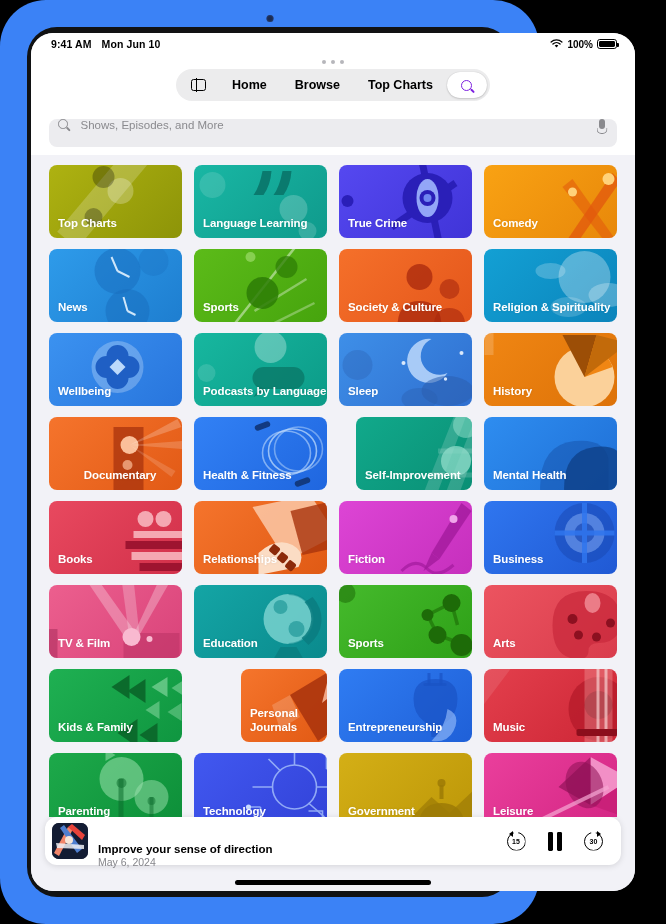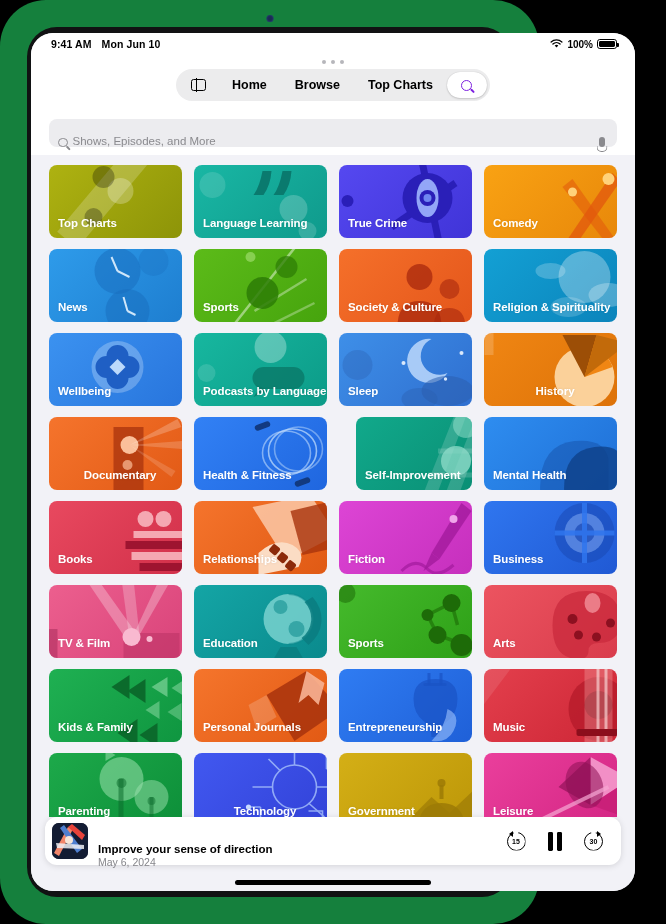--- a/index.html
+++ b/index.html
@@ -5,21 +5,21 @@
   * { margin:0; padding:0; box-sizing:border-box; }
   html,body { width:666px; height:924px; overflow:hidden; }
   body {
     background:#000;
     font-family:"Liberation Sans", sans-serif;
     -webkit-font-smoothing:antialiased;
   }
   
   #device {
     position:absolute; left:0; top:0; width:539px; height:924px;
-    background:#15803d;
+    background:#3b82f6;
     border-radius:46px;
   }
   #bezel-inner {
     position:absolute; left:27px; top:27px; right:27px; bottom:27px;
     background:#111213; border-radius:30px;
   }
   #camera {
     position:absolute; left:50%; top:15px; transform:translateX(-50%);
     width:7px; height:7px; border-radius:50%;
     background:#1b2b52;
@@ -93,21 +93,21 @@
   }
   .mag::after {
     content:""; position:absolute; right:-4.2px; bottom:-2.6px;
     width:5.4px; height:1.8px; background:#7d20e0; border-radius:1px;
     transform:rotate(45deg);
   }
   
   #searchwrap { background:#fff; flex:0 0 36px; padding:0 18px 8px; }
   #searchfield {
     height:28px; background:#ececef; border-radius:8px;
-    display:flex; align-items:flex-end; padding:0 9px; gap:5px;
+    display:flex; align-items:flex-start; padding:0 9px; gap:13px;
   }
   .mag-grey { width:9.5px; height:9.5px; border:1.5px solid #8a8a8e;
     border-radius:50%; position:relative; flex:0 0 auto; }
   .mag-grey::after { content:""; position:absolute; right:-3.6px; bottom:-2.2px;
     width:4.6px; height:1.5px; background:#8a8a8e; border-radius:1px;
     transform:rotate(45deg); }
   #search-placeholder { font-size:11.5px; color:#8a8a8e; flex:1; }
   .mic {
     width:6px; height:10px; border-radius:3px; background:#8a8a8e;
     position:relative; margin-right:3px;
@@ -326,21 +326,21 @@
                 <path d="M96 6 a22 22 0 1 0 16 34 a18 18 0 0 1 -16 -34 z" fill="#bcd8fb" opacity=".85"></path>
     <ellipse cx="112" cy="58" rx="26" ry="15" fill="#2b5fae" opacity=".55"></ellipse>
     <ellipse cx="84" cy="66" rx="18" ry="11" fill="#2b5fae" opacity=".4"></ellipse>
     <circle cx="68" cy="30" r="2" fill="#dbe9fb"></circle>
                 <circle cx="126" cy="20" r="2" fill="#dbe9fb"></circle>
     <circle cx="110" cy="46" r="1.7" fill="#dbe9fb"></circle>
     <circle cx="22" cy="32" r="15" fill="#2b5fae" opacity=".35"></circle>
               </svg></div>
             <div class="label">Sleep</div>
           </div>
-          <div class="tile" style="background: linear-gradient(135deg, rgb(240, 134, 19) 0%, rgb(221, 114, 8) 100%); justify-content: center;">
+          <div class="tile" style="background: linear-gradient(135deg, rgb(240, 134, 19) 0%, rgb(221, 114, 8) 100%);">
             <div class="art"><svg width="100%" height="100%" viewBox="0 0 140 73" preserveAspectRatio="xMidYMid slice">
                 <circle cx="104" cy="44" r="30" fill="#fbd19a"></circle>
     <path d="M104 44 L104 14 A30 30 0 0 1 132 34 Z" fill="#f08613"></path>
     <path d="M82 2 L116 2 L104 44 Z" fill="#9c4e06"></path>
     <path d="M116 2 L148 10 L104 44 Z" fill="#c26a0a"></path>
     <rect x="4" y="-4" width="9" height="26" fill="#fff" opacity=".18"></rect>
               </svg></div>
             <div class="label">History</div>
           </div>
           <div class="tile" style="background: linear-gradient(135deg, rgb(245, 116, 44) 0%, rgb(226, 90, 22) 100%); justify-content: center;">
@@ -474,21 +474,21 @@
     <path d="M122 8 L106 18 L122 28 Z" fill="#7fd49a" opacity=".7"></path>
     <path d="M140 10 L126 19 L140 28 Z" fill="#7fd49a" opacity=".6"></path>
     <path d="M114 32 L100 41 L114 50 Z" fill="#7fd49a" opacity=".6"></path>
     <path d="M136 34 L122 43 L136 52 Z" fill="#7fd49a" opacity=".5"></path>
     <path d="M92 50 L72 64 L92 78 Z" fill="#0b6b2c"></path>
     <path d="M112 54 L94 66 L112 78 Z" fill="#0b6b2c"></path>
     <path d="M2 18 L-8 24 L2 30 Z" fill="#7fd49a" opacity=".5"></path>
               </svg></div>
             <div class="label">Kids &amp; Family</div>
           </div>
-          <div class="tile" style="background: linear-gradient(135deg, rgb(245, 117, 44) 0%, rgb(226, 90, 20) 100%);">
+          <div class="tile" style="background: linear-gradient(135deg, rgb(245, 117, 44) 0%, rgb(226, 90, 20) 100%); margin-left: 47px;">
             <div class="art"><svg width="100%" height="100%" viewBox="0 0 140 73" preserveAspectRatio="xMidYMid slice">
                 <path d="M76 26 L116 2 L150 40 L104 72 Z" fill="#a8330d" opacity=".85"></path>
     <path d="M116 2 L134 14 L128 36 L118 26 L108 34 Z" fill="#f7b393" opacity=".9"></path>
     <path d="M58 36 L76 26 L86 48 L66 60 Z" fill="#fff" opacity=".18"></path>
               </svg></div>
             <div class="label">Personal Journals</div>
           </div>
           <div class="tile" style="background: linear-gradient(135deg, rgb(47, 124, 242) 0%, rgb(31, 96, 216) 100%);">
             <div class="art"><svg width="100%" height="100%" viewBox="0 0 140 73" preserveAspectRatio="xMidYMid slice">
                 <path d="M100 10 q22 0 22 20 q0 14 -10 22 q-8 6 -8 16 l-8 0 q0 -10 -8 -16 q-10 -8 -10 -22 q0 -20 22 -20 z" fill="#1a53c4" opacity=".7"></path>
@@ -516,21 +516,21 @@
                 <circle cx="76" cy="26" r="22" fill="#9be0ad" opacity=".55"></circle>
     <circle cx="106" cy="44" r="17" fill="#9be0ad" opacity=".5"></circle>
     <rect x="73" y="26" width="5" height="50" fill="#0b6b2c" opacity=".55"></rect>
     <rect x="104" y="44" width="4" height="32" fill="#0b6b2c" opacity=".5"></rect>
     <circle cx="76" cy="30" r="5" fill="#0b6b2c" opacity=".5"></circle>
     <circle cx="106" cy="48" r="4" fill="#0b6b2c" opacity=".45"></circle>
     <path d="M60 -4 L70 2 L60 8 Z" fill="#9be0ad" opacity=".55"></path>
               </svg></div>
             <div class="label">Parenting</div>
           </div>
-          <div class="tile" style="background: linear-gradient(135deg, rgb(65, 88, 240) 0%, rgb(50, 66, 216) 100%); justify-content: center;">
+          <div class="tile" style="background: linear-gradient(135deg, rgb(65, 88, 240) 0%, rgb(50, 66, 216) 100%);">
             <div class="art"><svg width="100%" height="100%" viewBox="0 0 140 73" preserveAspectRatio="xMidYMid slice">
                 <g fill="none" stroke="#a8c2fb" stroke-width="1.6" opacity=".8">
     <circle cx="104" cy="34" r="22"></circle>
     <path d="M126 34 L146 34 M104 12 L104 -4 M82 34 L62 34 M118 50 L134 64 M90 18 L78 6"></path>
     <path d="M136 16 L148 16 M136 16 L136 4 M70 54 L58 54 M70 54 L70 66"></path>
     <path d="M118 58 L132 58 L132 72"></path>
     </g>
     <circle cx="148" cy="16" r="2.6" fill="#c8daff"></circle>
     <circle cx="58" cy="54" r="2.6" fill="#c8daff"></circle>
     <circle cx="104" cy="-4" r="2.6" fill="#c8daff"></circle>

